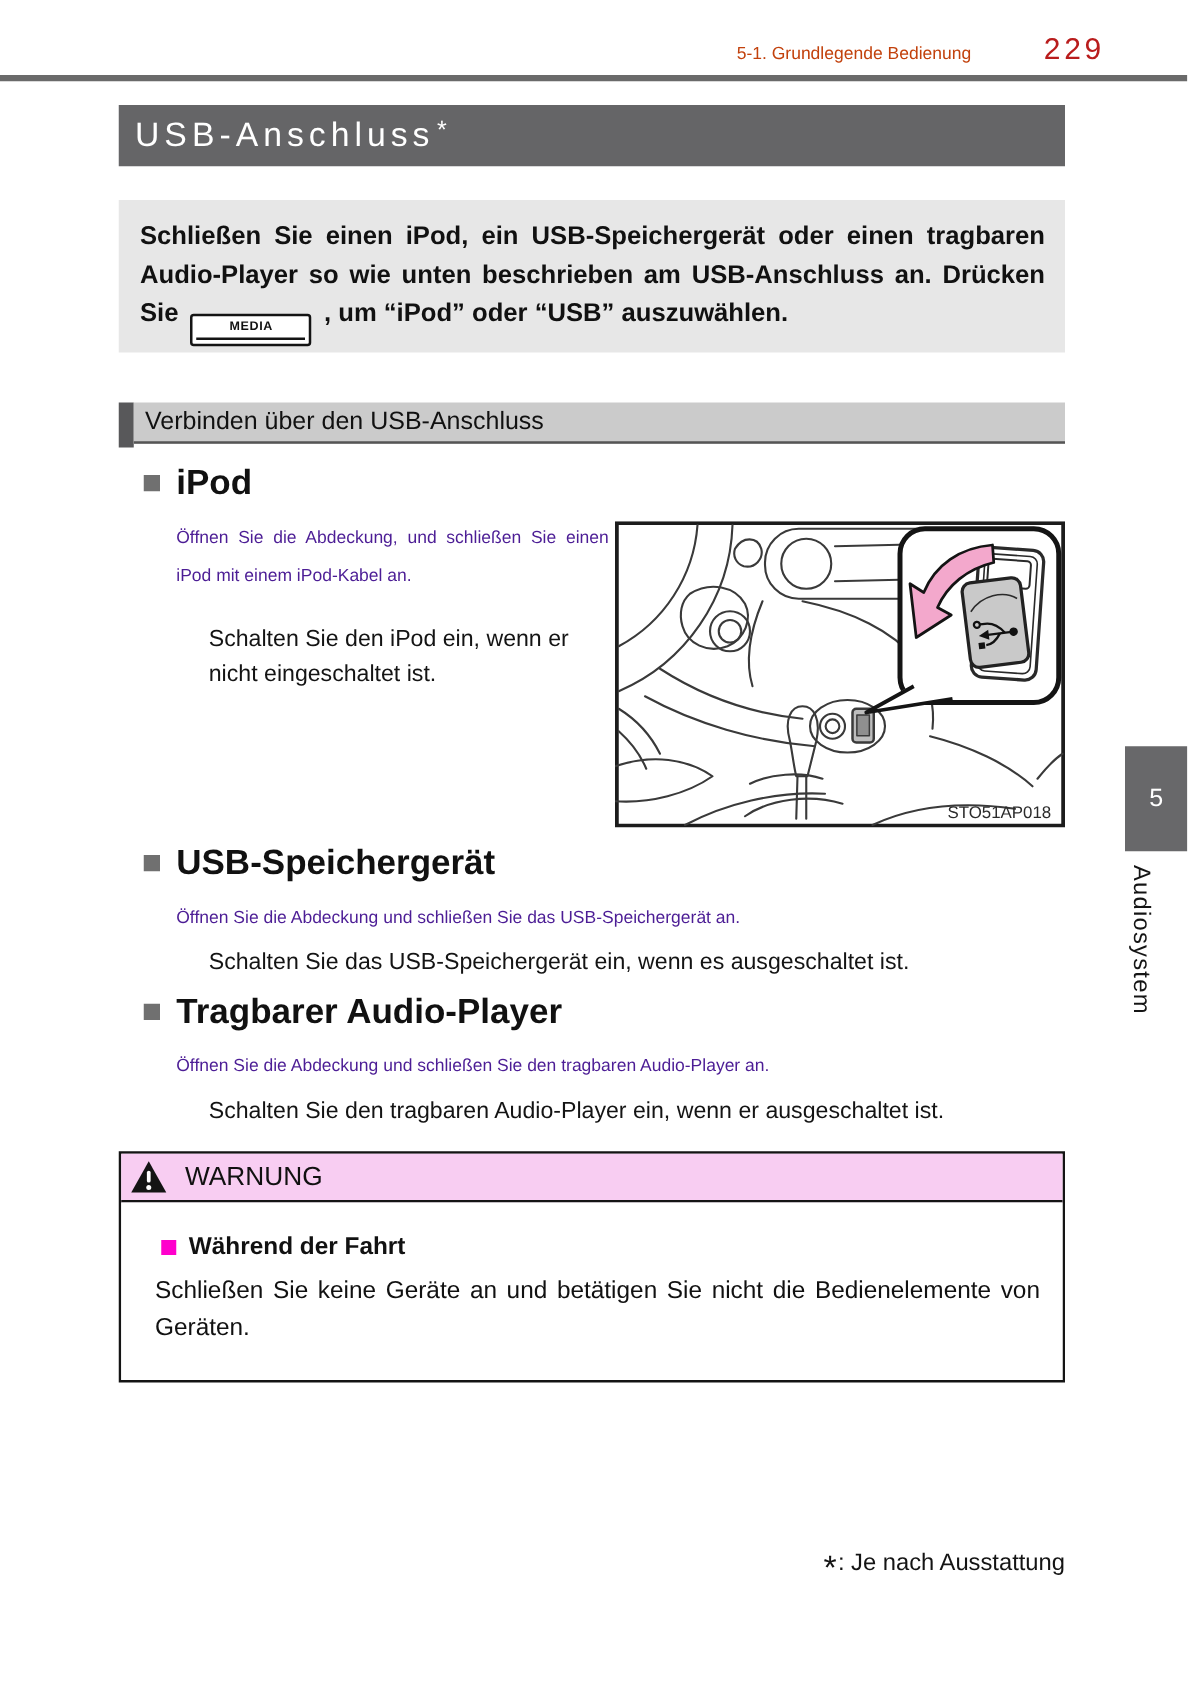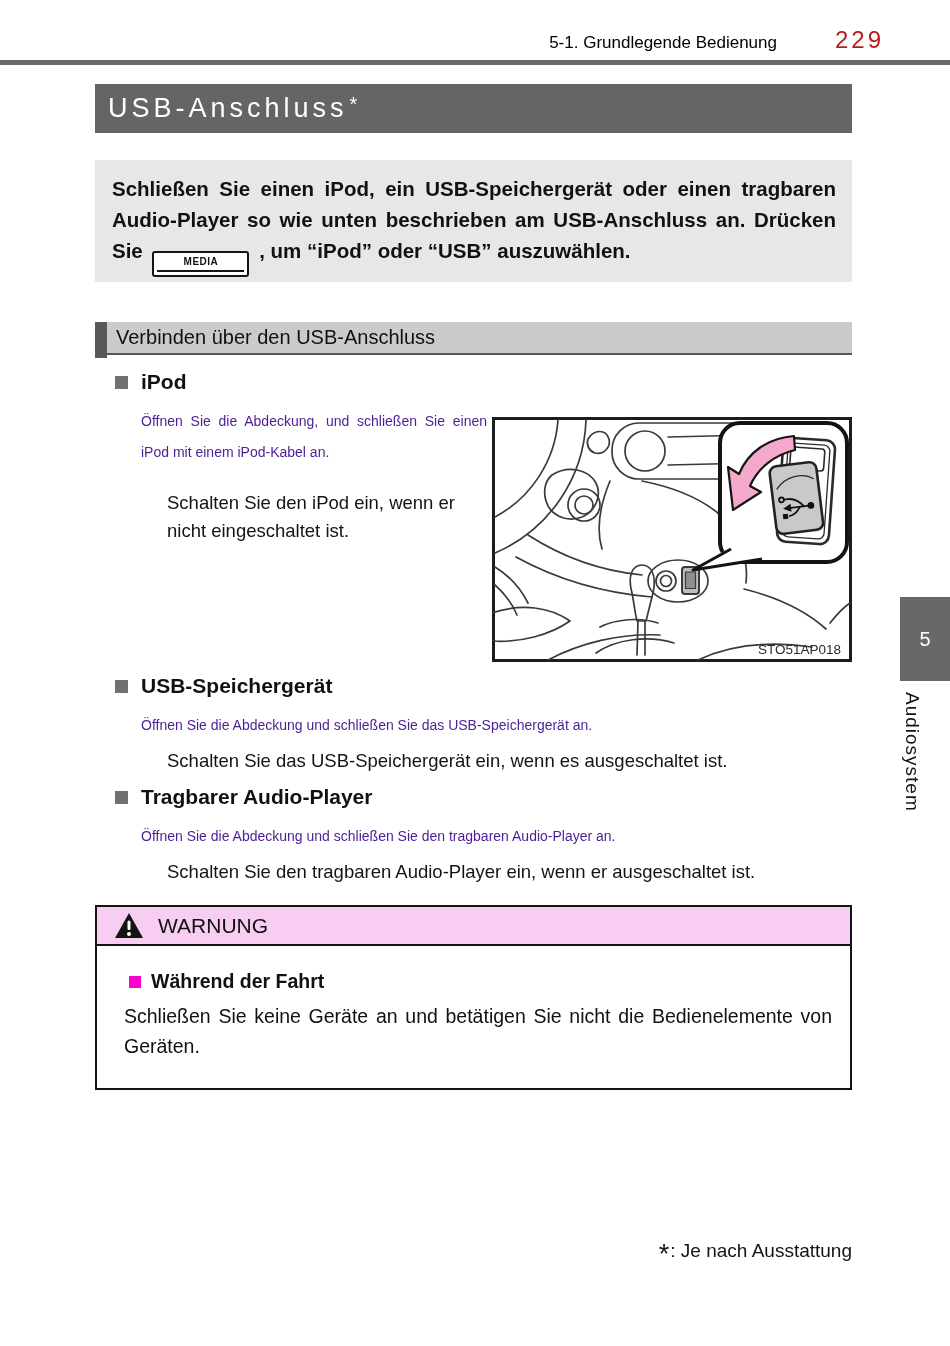--- a/index.html
+++ b/index.html
@@ -19,21 +19,21 @@
 
   
   .running-header {
     position: absolute;
     top: 26px; left: 0; right: 66px;
     display: flex;
     justify-content: flex-end;
     align-items: baseline;
     gap: 58px;
   }
-  .running-header .section-title { font-size: 17px; color: #000000; }
+  .running-header .section-title { font-size: 14px; color: #c2410c; }
   .running-header .page-number  { font-size: 24px; letter-spacing: 3px; color: #b91c1c; }
   .top-rule {
     position: absolute;
     top: 60px; left: 0;
     width: 950px; height: 5px;
     background: #6a6a6a;
   }
 
   
   .content { position: absolute; left: 95px; top: 84px; width: 757px; }
@@ -98,21 +98,21 @@
     font-weight: normal;
     font-size: 20px;
     padding: 4px 0 4px 9px;
   }
 
   .bullet-heading {
     display: flex;
     align-items: center;
     gap: 13px;
     font-weight: bold;
-    font-size: 21px;
+    font-size: 28px;
     margin: 0 0 12px 20px;
   }
   .bullet-heading .sq {
     width: 13px; height: 13px;
     background: #707070;
     flex: 0 0 auto;
   }
 
   .body-text {
     font-size: 14px;
@@ -142,21 +142,21 @@
   .warning-box {
     border: 2px solid #141414;
     margin-top: 19px;
   }
   .warning-header {
     background: #f8cdf2;
     border-bottom: 2px solid #141414;
     display: flex;
     align-items: center;
     gap: 14px;
-    padding: 5px 0 5px 17px;
+    padding: 5px 0 5px 7px;
     font-size: 21px;
     height: 39px;
   }
   .warning-body { padding: 24px 14px 27px 8px; background: #fff; }
   .warning-item-heading {
     display: flex;
     align-items: center;
     gap: 10px;
     font-weight: bold;
     font-size: 19.5px;

